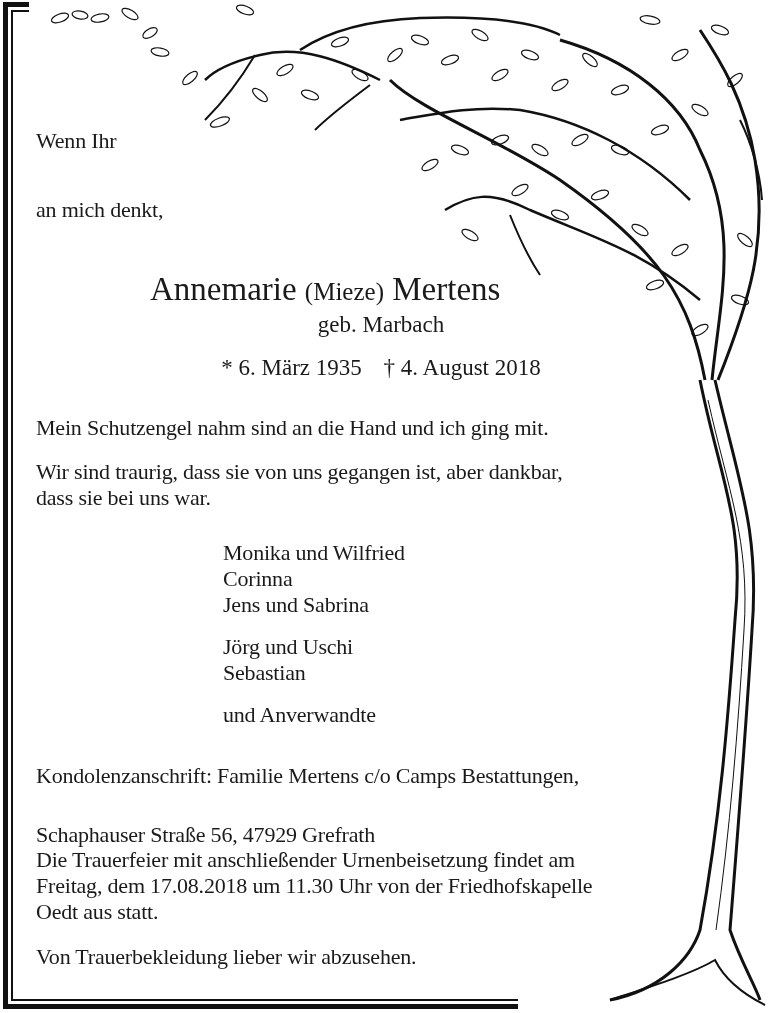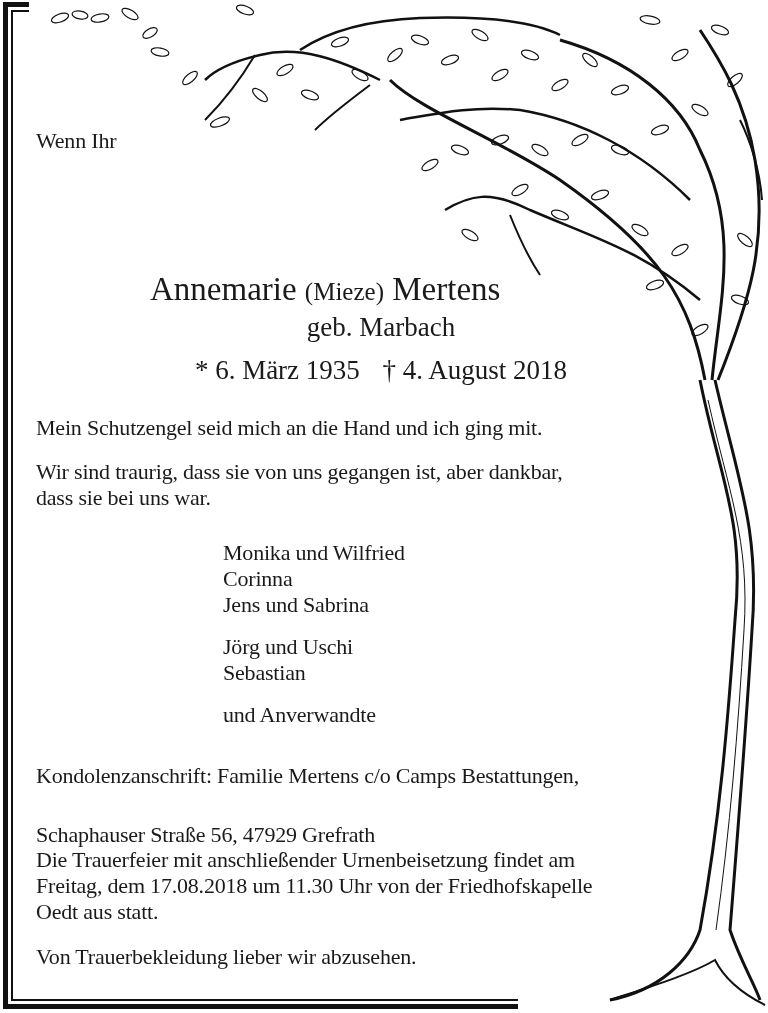--- a/index.html
+++ b/index.html
@@ -8,21 +8,21 @@
   .frame-left-thin{position:absolute;left:11px;top:10px;width:2px;height:991px;background:#111;}
   .frame-top-thick{position:absolute;left:3px;top:2px;width:26px;height:5px;background:#111;}
   .frame-top-thin{position:absolute;left:11px;top:10px;width:18px;height:2px;background:#111;}
   .frame-bottom-thick{position:absolute;left:3px;top:1004px;width:515px;height:5px;background:#111;}
   .frame-bottom-thin{position:absolute;left:11px;top:999px;width:507px;height:2px;background:#111;}
   .t{position:absolute;white-space:nowrap;font-size:22px;line-height:26px;letter-spacing:-0.2px;}
   .poem{left:36px;top:84px;}
   .poem div{height:25px;margin-top:44px;}
   .name-wrap{position:absolute;left:150px;top:270px;font-size:33px;line-height:38px;white-space:nowrap;}
   .name-wrap .nick{font-size:25px;margin-top:12px;}
-  .center{position:absolute;left:150px;width:462px;text-align:center;white-space:nowrap;font-size:27px;}
+  .center{position:absolute;left:150px;width:462px;text-align:center;white-space:nowrap;font-size:23px;}
   .birth{top:312px;}
   .dates{top:355px;}
   .dates span{margin:17px 8px;}
   .para{left:36px;}
   .fam{left:223px;}
   svg{position:absolute;}
 </style>
 </head>
 <body>
 
@@ -96,34 +96,35 @@
     <ellipse cx="680" cy="250" rx="9" ry="4" transform="rotate(-30 680 250)"></ellipse>
     <ellipse cx="745" cy="240" rx="9" ry="4" transform="rotate(40 745 240)"></ellipse>
     <ellipse cx="655" cy="285" rx="9" ry="4" transform="rotate(-20 655 285)"></ellipse>
     <ellipse cx="740" cy="300" rx="9" ry="4" transform="rotate(20 740 300)"></ellipse>
     <ellipse cx="700" cy="330" rx="9" ry="4" transform="rotate(-30 700 330)"></ellipse>
   </g>
 </svg>
 
 <div class="t poem">
   <div>Wenn Ihr</div>
+  <div>an mich denkt,</div>
 </div>
 
 <div class="name-wrap">
   <span>Annemarie</span>
   <span class="nick">(Mieze)</span>
   <span>Mertens</span>
 </div>
 <div class="center birth">geb. Marbach</div>
 <div class="center dates">
   <span>* 6. März 1935</span>
   <span>† 4. August 2018</span>
 </div>
 
-<div class="t para" style="top:415px;">Mein Schutzengel seid mich an die Hand und ich ging mit.</div>
+<div class="t para" style="top:415px;">Mein Schutzengel nahm sind an die Hand und ich ging mit.</div>
 <div class="t para" style="top:459px;">Wir sind traurig, dass sie von uns gegangen ist, aber dankbar,</div>
 <div class="t para" style="top:485px;">dass sie bei uns war.</div>
 
 <div class="t fam" style="top:540px;text-align:center;">Monika und Wilfried</div>
 <div class="t fam" style="top:566px;">Corinna</div>
 <div class="t fam" style="top:592px;">Jens und Sabrina</div>
 <div class="t fam" style="top:634px;">Jörg und Uschi</div>
 <div class="t fam" style="top:660px;">Sebastian</div>
 <div class="t fam" style="top:702px;">und Anverwandte</div>
 

